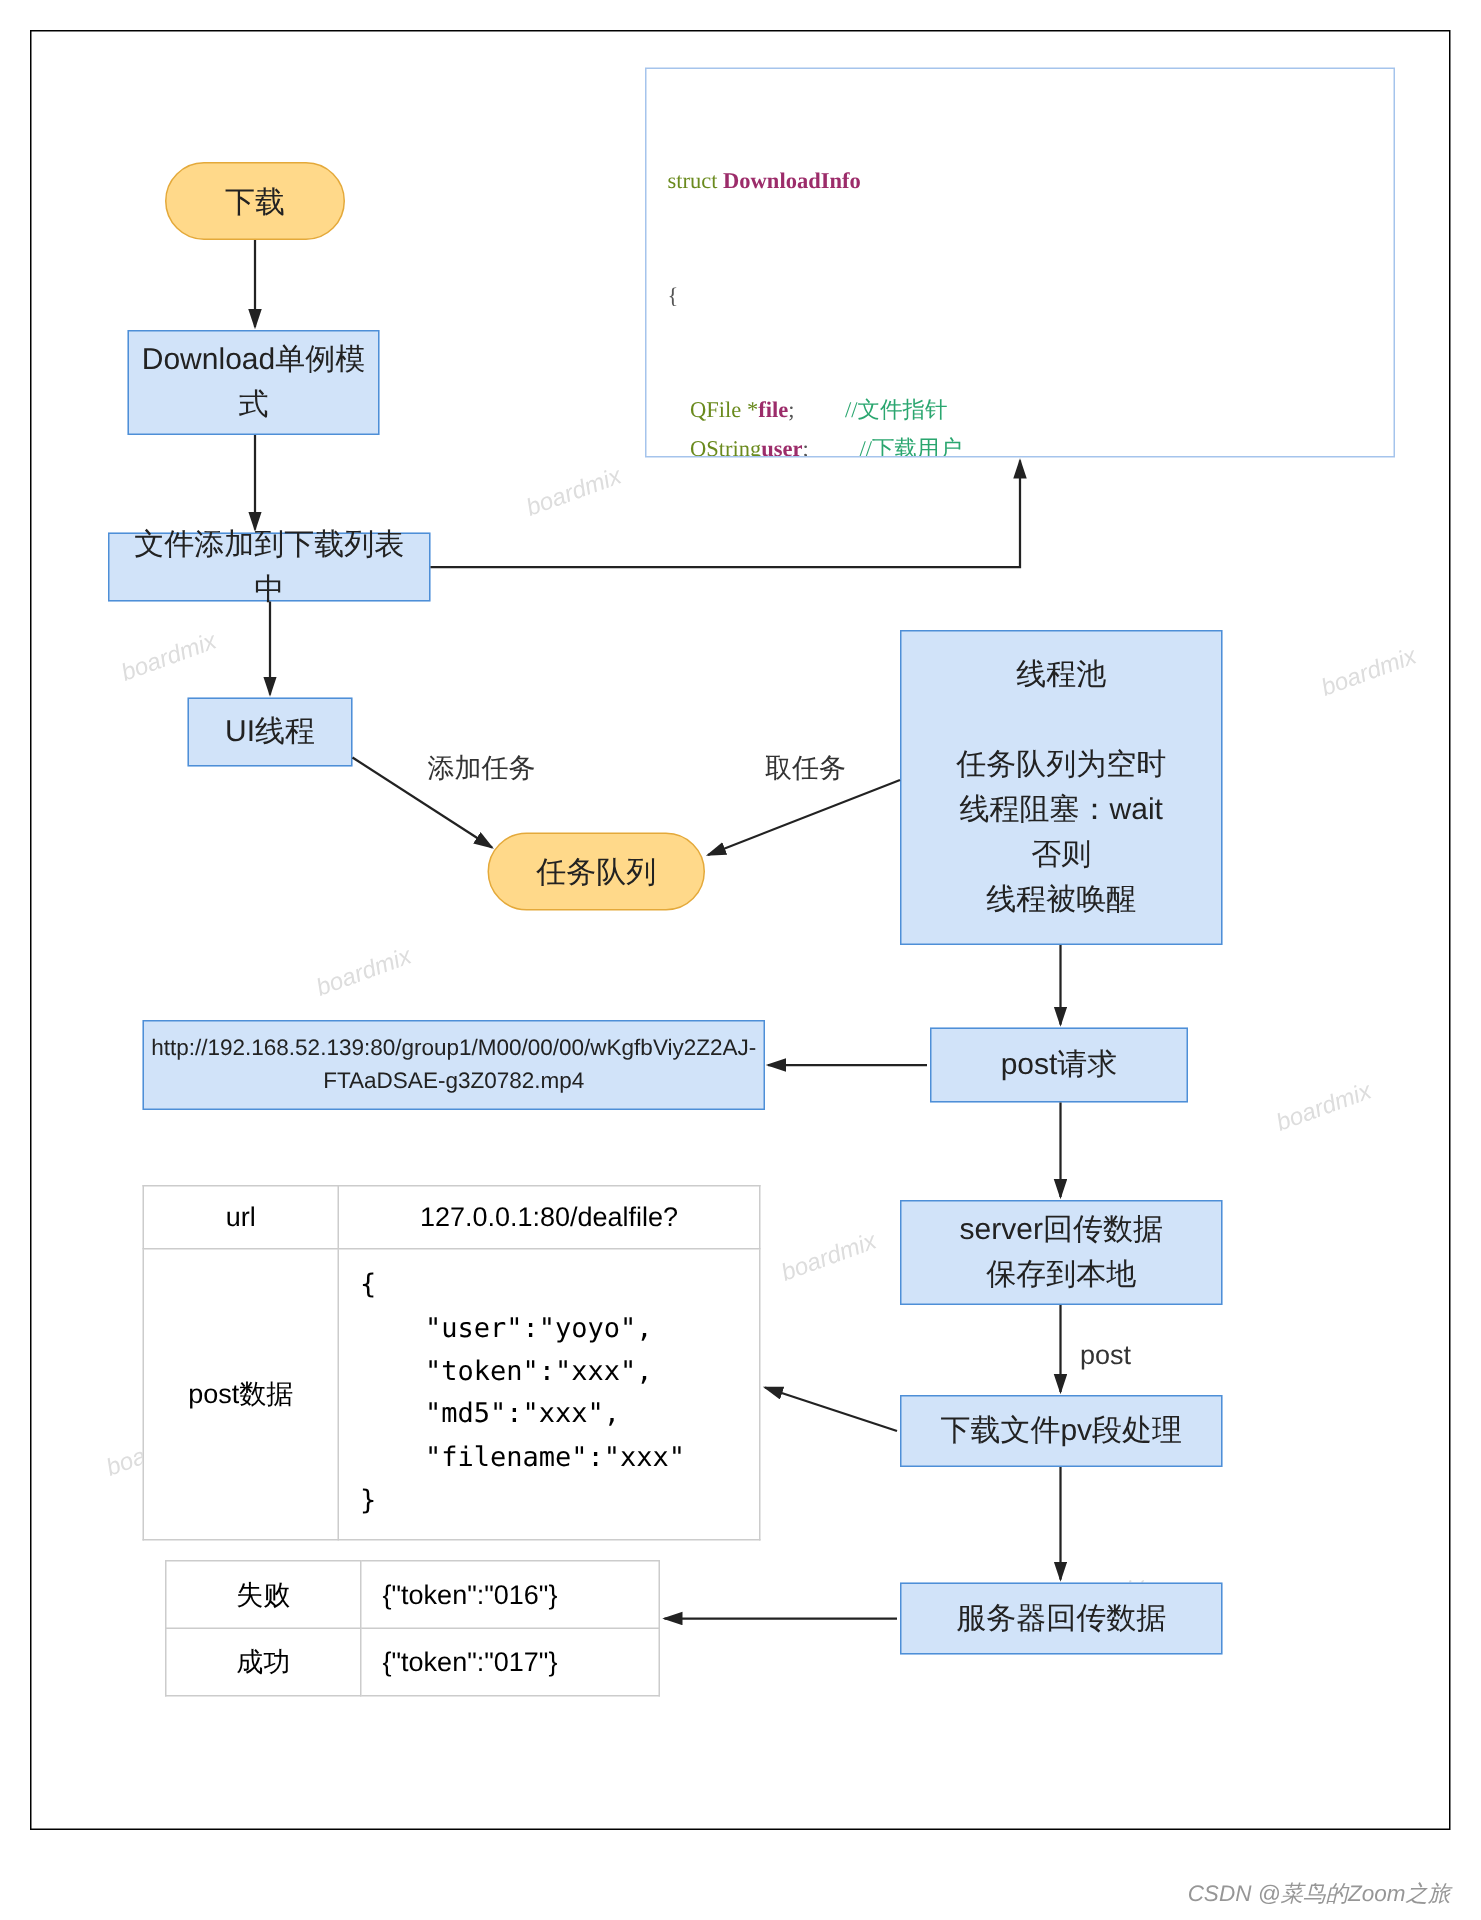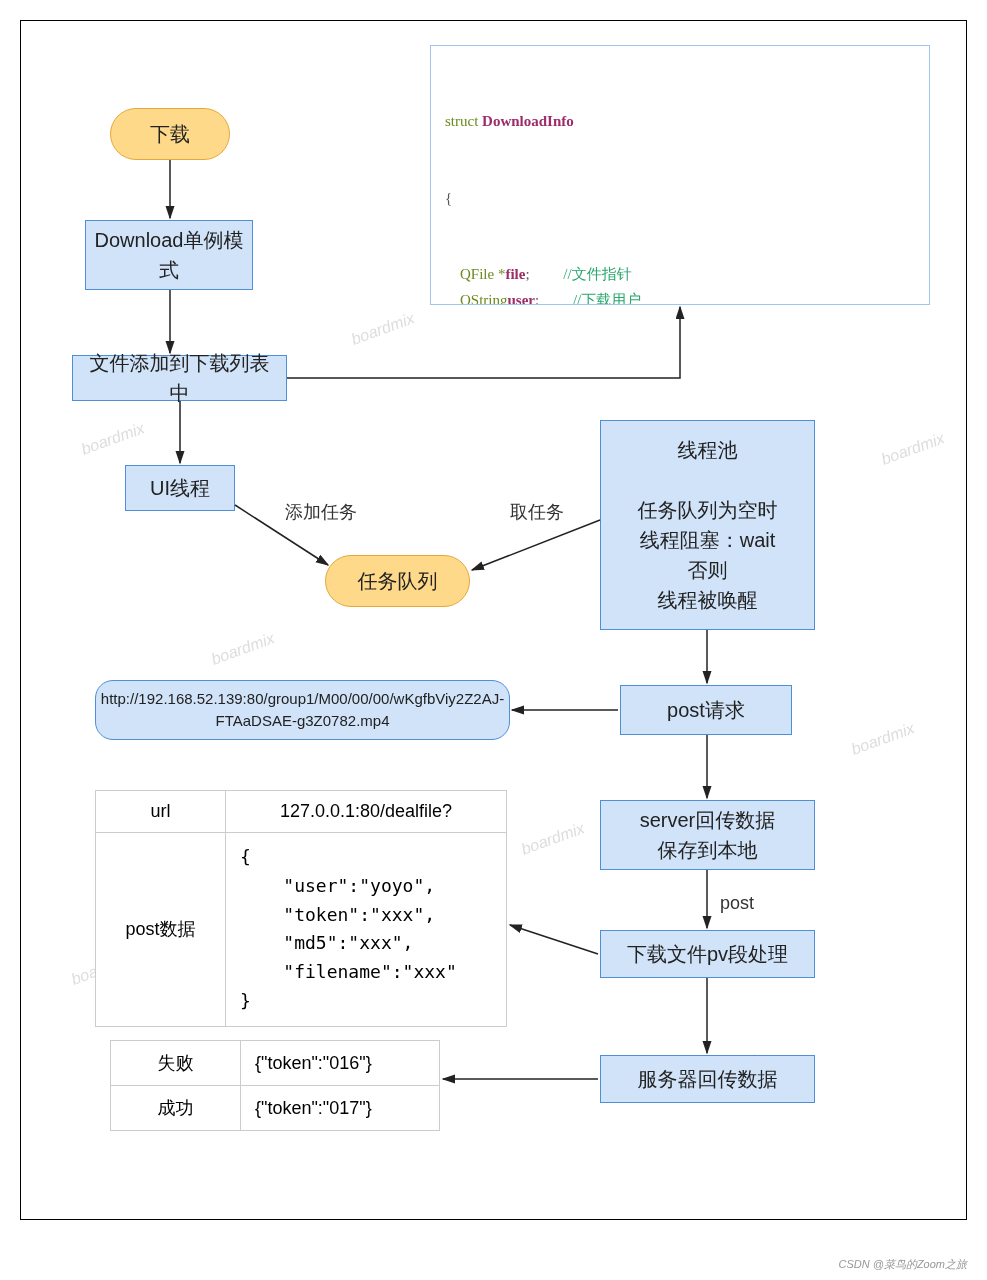--- a/index.html
+++ b/index.html
@@ -2,34 +2,34 @@
 <html><head>
 <meta charset="utf-8">
 <style>
   * { box-sizing: border-box; margin: 0; padding: 0; }
   body { font-family: "PingFang SC", "Microsoft YaHei", sans-serif; background: #fff; }
   .canvas { position: relative; width: 987px; height: 1280px; background: #fff; }
   .frame { position: absolute; left: 20px; top: 20px; width: 947px; height: 1200px; border: 1px solid #000; }
   .watermark { position: absolute; color: #ddd; font-size: 16px; font-style: italic; transform: rotate(-20deg); pointer-events: none; }
   .oval { position: absolute; background: #ffd98a; border: 1.5px solid #e4a93a; border-radius: 999px; display: flex; align-items: center; justify-content: center; font-size: 20px; color: #222; }
   .box { position: absolute; background: #d1e3f9; border: 1.5px solid #4e8fd7; display: flex; align-items: center; justify-content: center; text-align: center; font-size: 20px; color: #222; padding: 19px 8px; line-height: 1.5; }
-  .box.sm { font-size: 15px; border-radius: 18px; }
+  .box.sm { font-size: 15px; }
   .label { position: absolute; font-size: 18px; color: #333; }
   .codeblock { position: absolute; border: 1.5px solid #a5c4ec; background: #fff; padding: 12px 14px; font-family: Liberation Serif, serif; font-size: 15px; line-height: 1.7; white-space: pre; overflow: hidden; }
   .kwstruct { color: #6a8a1d; }
   .kwtype { color: #6a8a1d; }
   .typename { color: #9c2c6a; font-weight: 600; }
   .field { color: #9c2c6a; font-weight: 600; }
   .cmt { color: #2aa66f; }
   .punct { color: #555; }
   .table { position: absolute; border-collapse: collapse; background: #fff; }
   .table td { border: 1px solid #ccc; padding: 10px 14px; font-size: 18px; vertical-align: middle; }
   .table td.k { text-align: center; width: 130px; margin-top: 40px; }
   .table td .json { font-family: Consolas, Menlo, monospace; white-space: pre; line-height: 1.6; }
-  .credit { position: absolute; right: 20px; bottom: 8px; font-size: 11px; color: rgba(80,80,80,0.6); font-style: italic; }
+  .credit { position: absolute; right: 20px; bottom: 8px; font-size: 15px; color: rgba(80,80,80,0.6); font-style: italic; }
   svg.arrows { position: absolute; left: 0; top: 0; width: 987px; height: 1280px; pointer-events: none; }
 </style>
 </head>
 <body>
 
 <div class="canvas">
   <div class="frame"></div>
 
   <div class="watermark" style="left:350px;top:320px">boardmix</div>
   <div class="watermark" style="left:80px;top:430px">boardmix</div>

